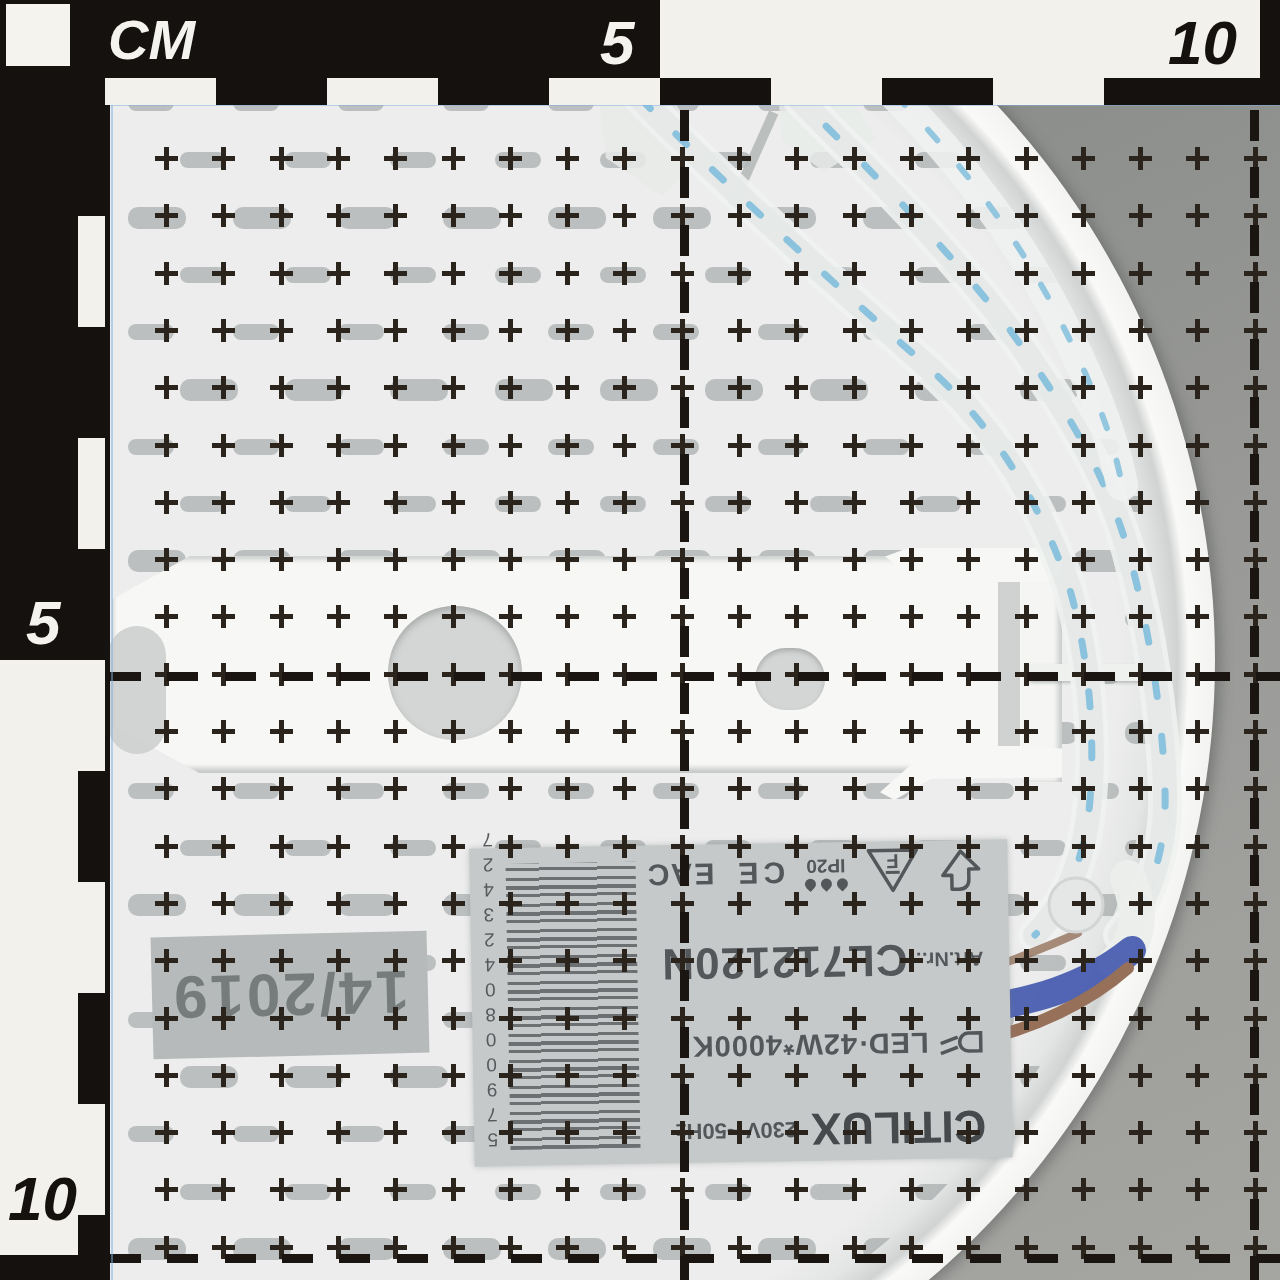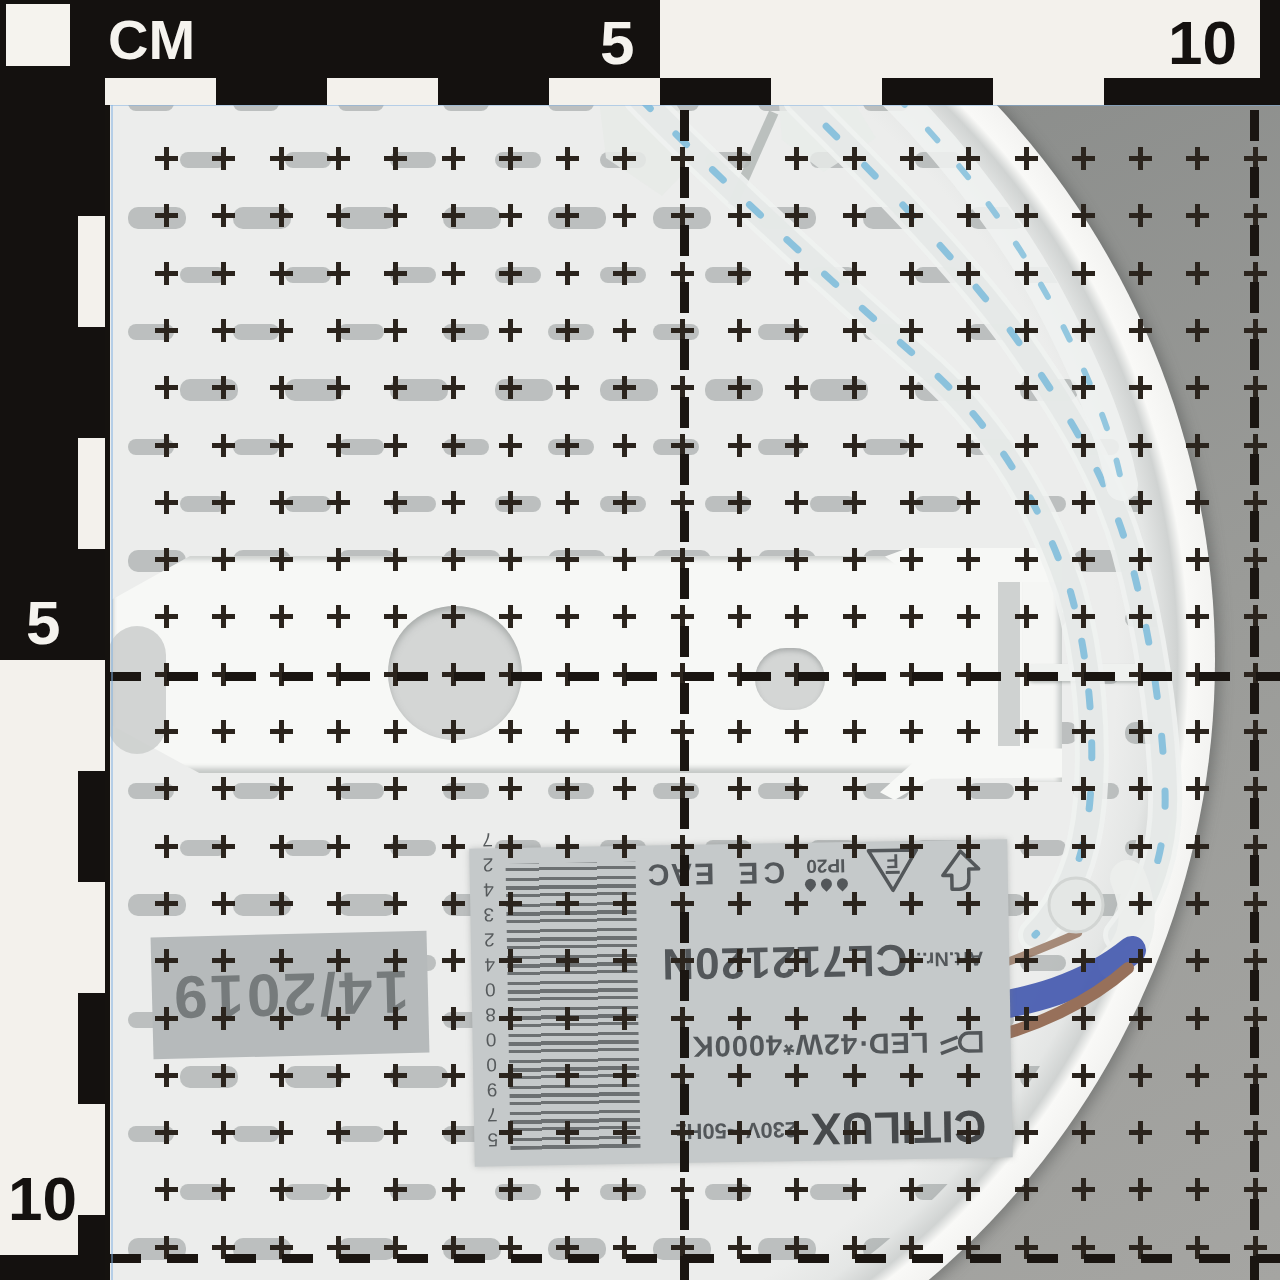--- a/index.html
+++ b/index.html
@@ -35,21 +35,21 @@
   
   #grid{left:0;top:0;width:1280px;height:1280px;pointer-events:none;}
   .cross{position:absolute;width:23px;height:23px;
     background:linear-gradient(#2b241d,#2b241d) center/23px 5px no-repeat,
                linear-gradient(#2b241d,#2b241d) center/5px 23px no-repeat;}
   .dash{position:absolute;background:#1a1511;}
   .edge-line{position:absolute;background:#15120f;}
   .fringe{position:absolute;background:rgba(125,175,225,.5);}
   
   .seg{position:absolute;}
-  .rlabel{position:absolute;font-weight:600;line-height:1;}
+  .rlabel{position:absolute;font-style:italic;font-weight:600;line-height:1;}
   .blk{position:absolute;}
   
   #plabel{left:472px;top:844px;width:538px;height:318px;background:#c5c9ca;
     transform:rotate(179deg);box-shadow:0 0 6px rgba(120,124,124,.4);
     display:flex;color:#53575a;}
   #plabel .lcol{flex:1;padding:6px 4px 6px 26px;display:flex;flex-direction:column;justify-content:space-between;}
   .lrow{display:flex;align-items:center;}
   .brand{font-size:45px;font-weight:800;letter-spacing:0;color:#474a4c;}
   .volt{font-size:22px;font-weight:600;margin-left:14px;line-height:1.05;white-space:nowrap;}
   .spec{font-size:29px;font-weight:700;letter-spacing:1px;margin-left:10px;}

